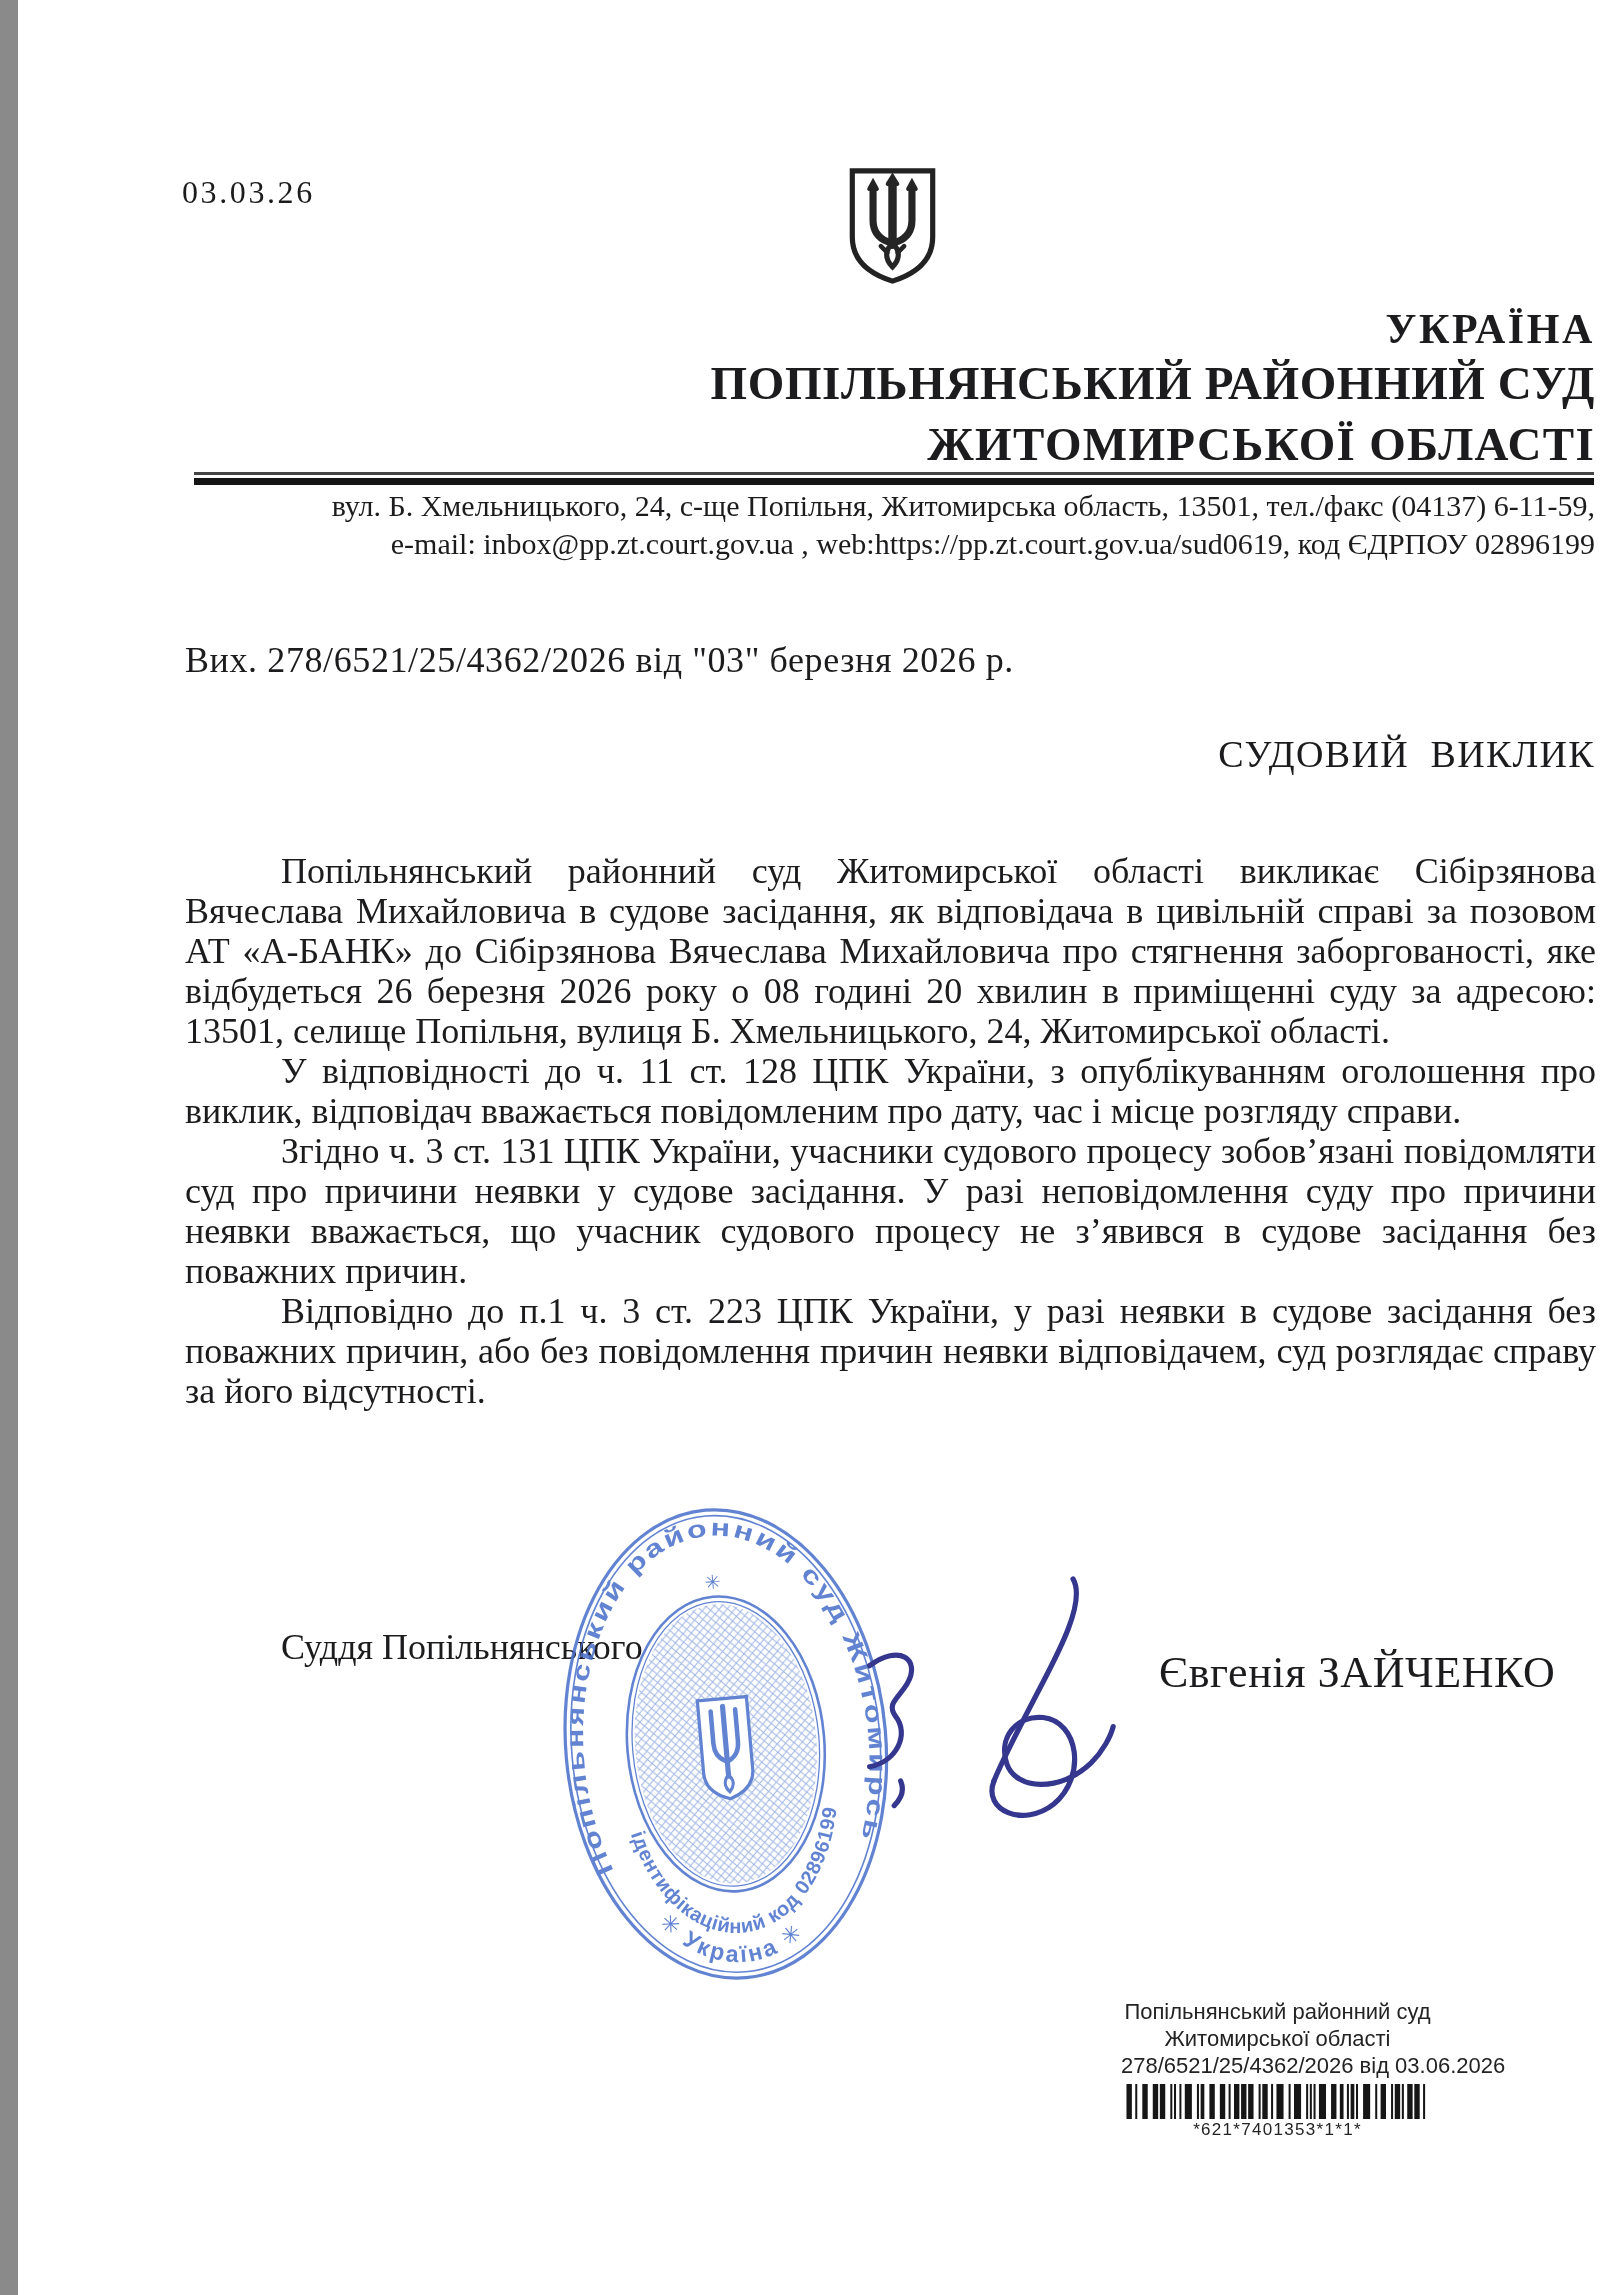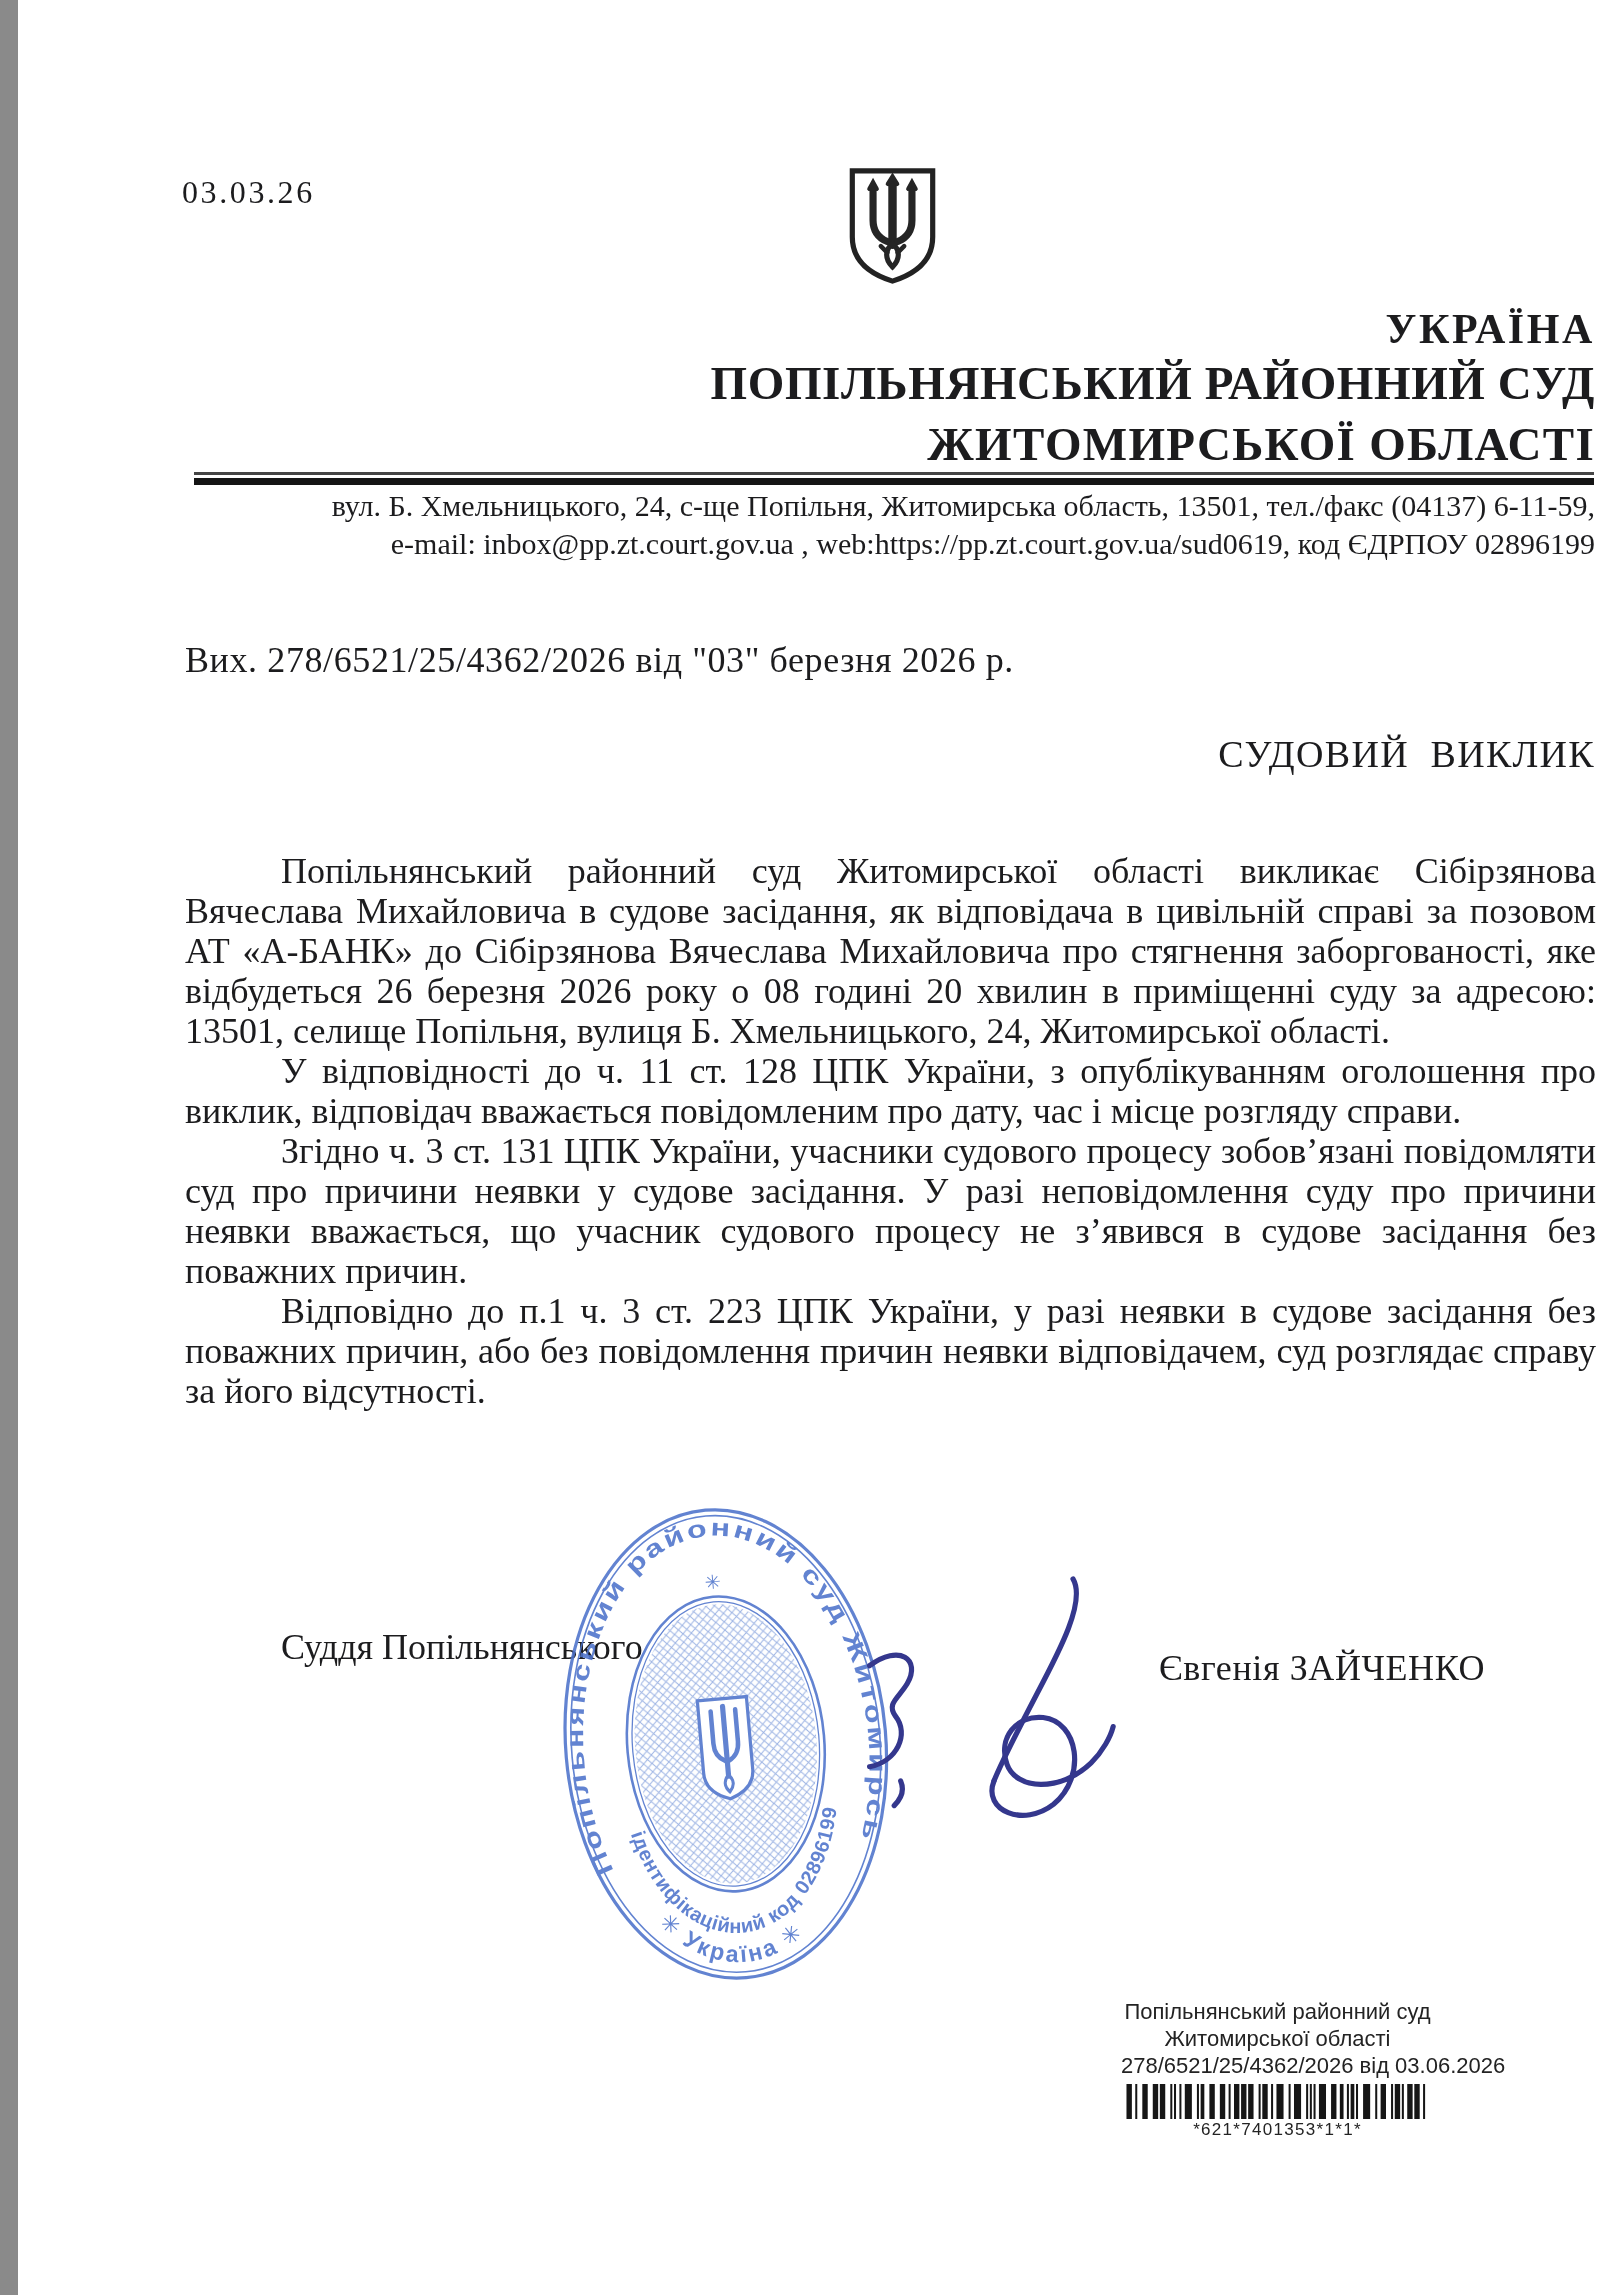--- a/index.html
+++ b/index.html
@@ -21,21 +21,21 @@
   .rule-thin{left:176px;top:472px;width:1400px;height:2.6px;background:#454545;}
   .rule-thick{left:176px;top:478px;width:1400px;height:7.1px;background:#141414;}
   .addr{font-size:30px;white-space:nowrap;}
   .addr1{top:489px;}
   .addr2{top:527px;}
   .ref-line{left:167px;top:639px;font-size:36px;letter-spacing:0.6px;}
   .doc-title{top:732px;font-size:38px;letter-spacing:1.3px;white-space:pre;}
   .body-text{left:167px;top:851px;width:1411px;font-size:36px;line-height:40px;text-align:justify;}
   .body-text p{margin:0;text-indent:96px;}
   .sig-role{left:263px;top:1620px;font-size:36px;line-height:55px;}
-  .judge-name{left:1141px;top:1647px;font-size:36px;letter-spacing:0.6px;white-space:nowrap;}
+  .judge-name{left:1141px;top:1647px;font-size:44px;letter-spacing:0.6px;white-space:nowrap;}
   .footer-block{left:1103px;top:1998px;width:313px;text-align:center;
     font-family:"Liberation Sans","DejaVu Sans",sans-serif;color:#232323;}
   .footer-block .fl{font-size:22px;line-height:27px;white-space:nowrap;}
   .barcode-wrap{margin-top:5.2px;height:35px;}
   .barcode-num{font-size:17px;letter-spacing:1.3px;margin-top:1.3px;}
   svg text{font-family:"Liberation Sans","DejaVu Sans",sans-serif;}
 </style>
 </head>
 <body>
 

